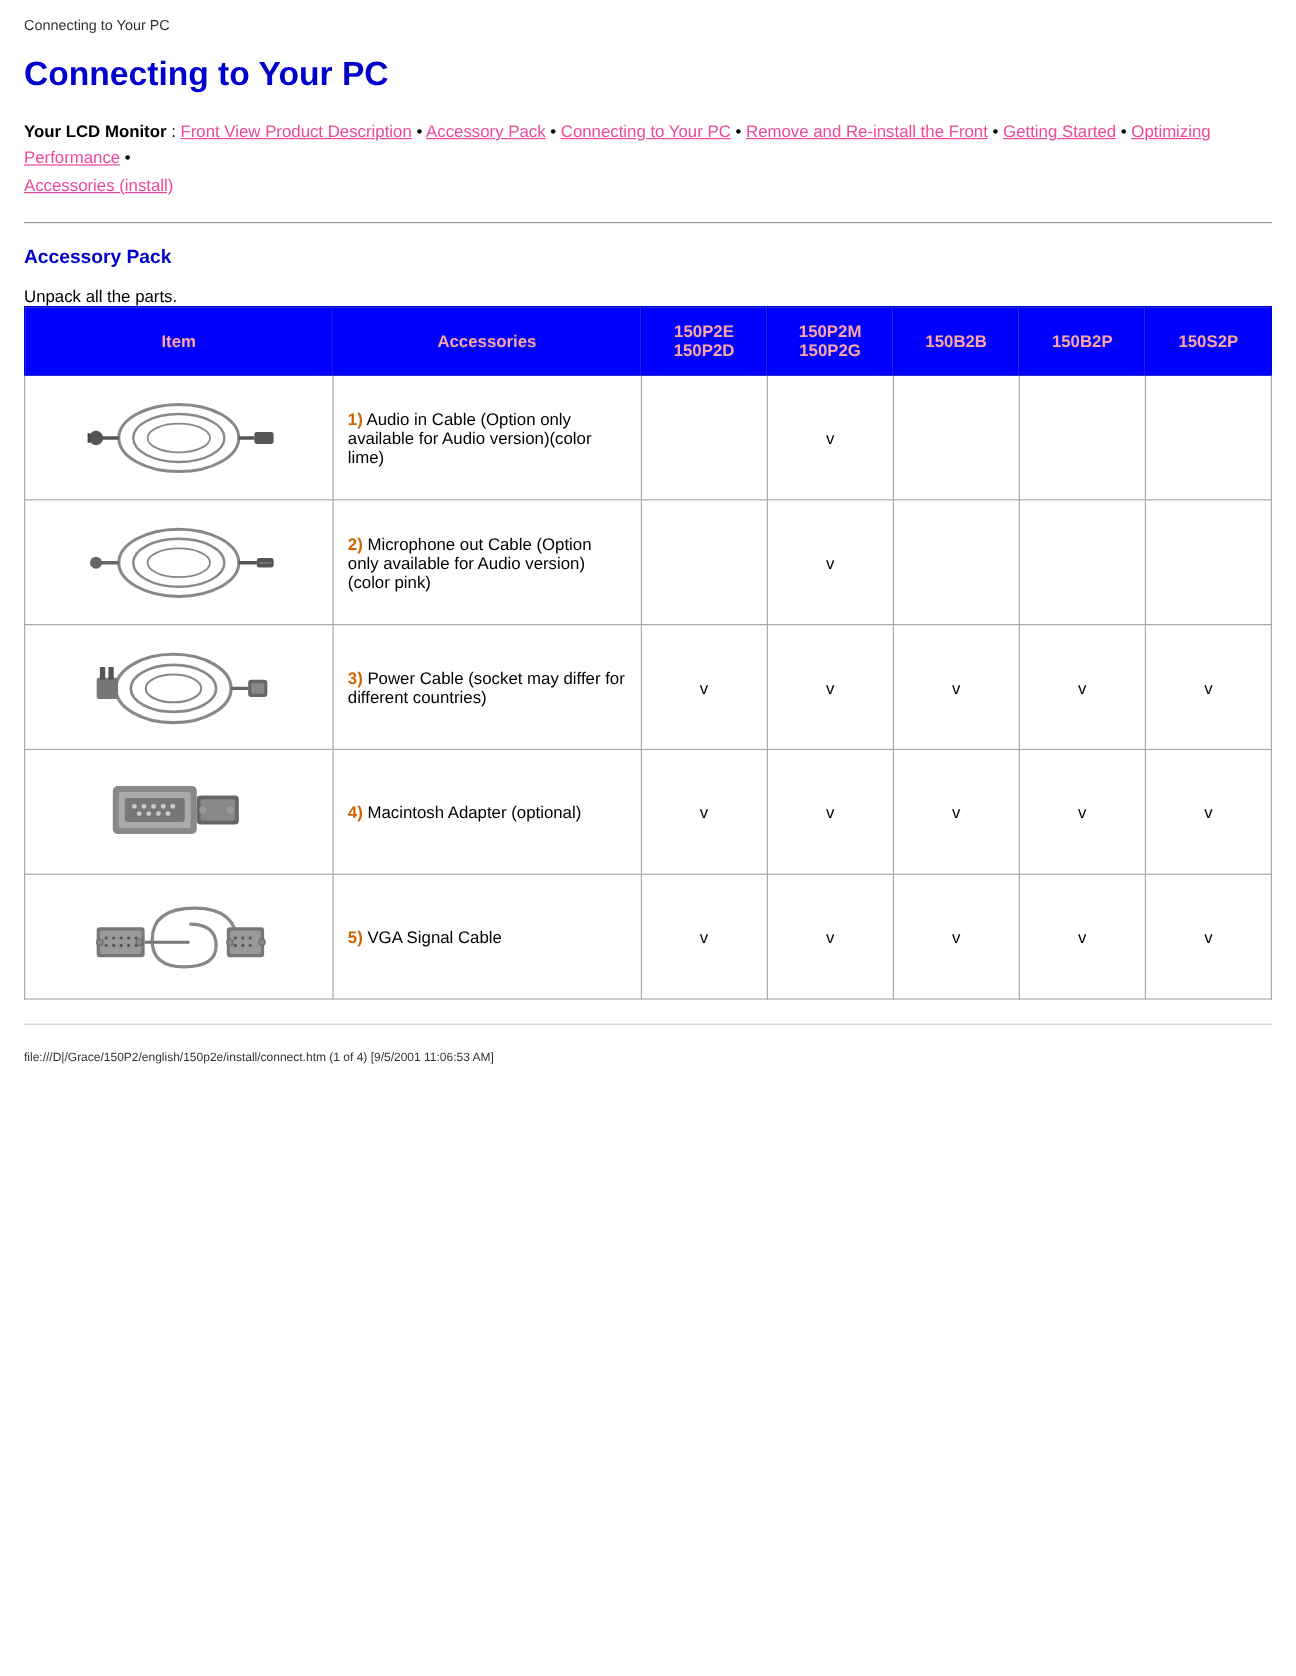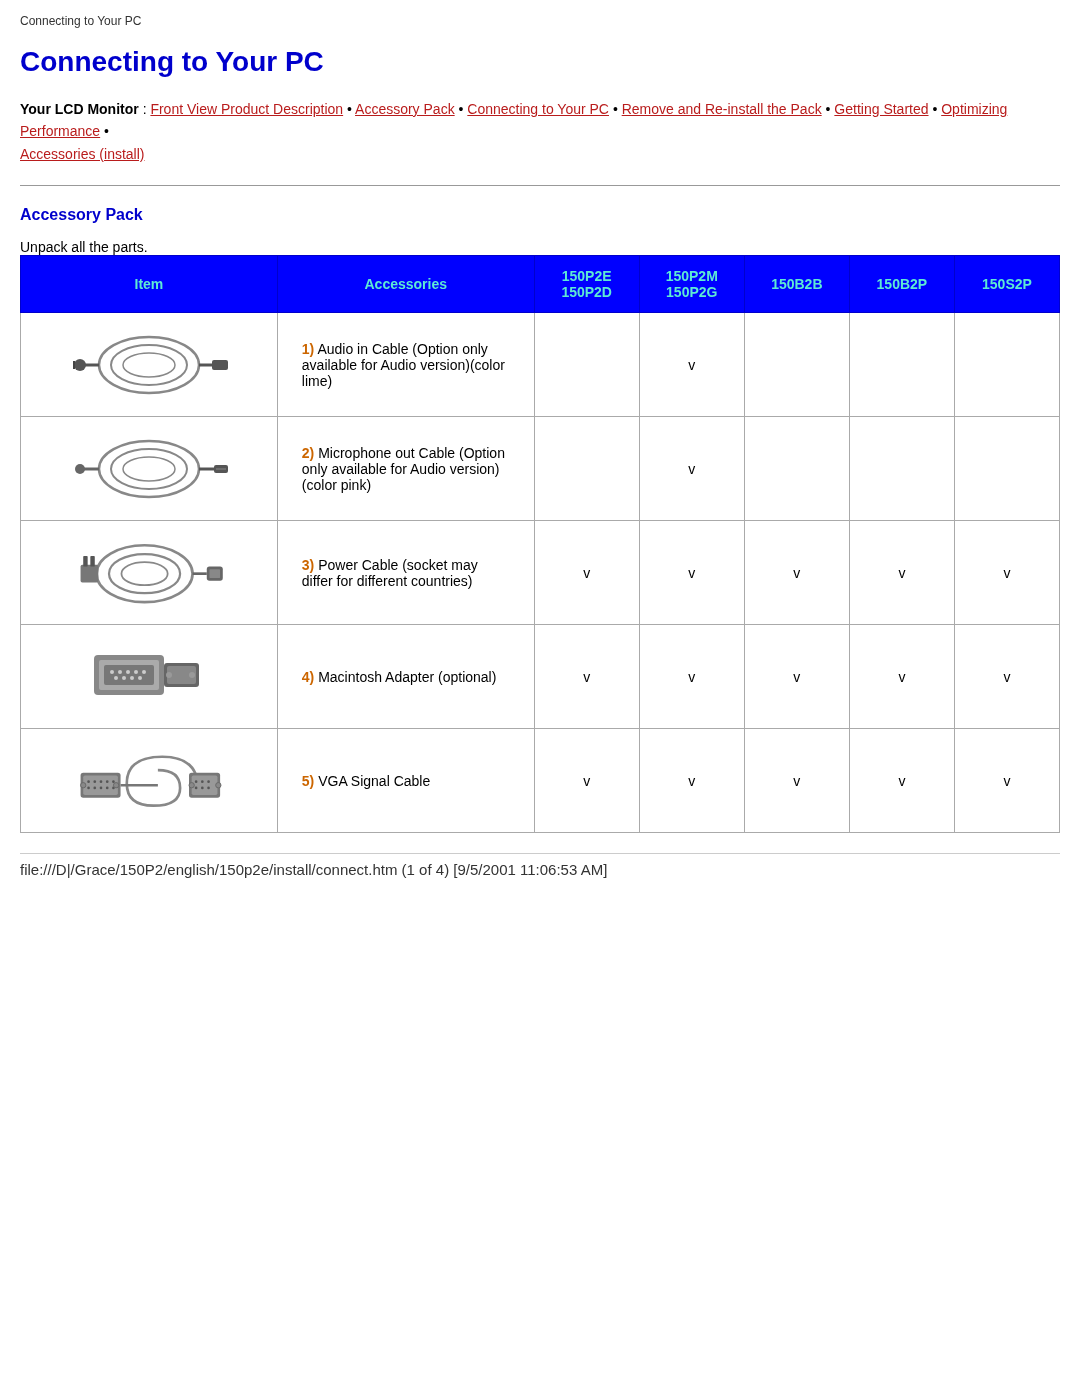--- a/index.html
+++ b/index.html
@@ -36,21 +36,21 @@
       line-height: 1.6;
       font-size: 14px;
     }
 
     .nav-links .bold-label {
       font-weight: bold;
       text-align: center;
     }
 
     .nav-links a {
-      color: #b91c1c;
+      color: #ec4899;
       text-decoration: underline;
     }
 
     .separator {
       border: none;
       border-top: 1px solid #999;
       margin: 15px 0;
     }
 
     .section-title {
@@ -66,21 +66,21 @@
 
     .accessory-table {
       width: 100%;
       border-collapse: collapse;
       border: 1px solid #999;
       margin-bottom: 20px;
     }
 
     .accessory-table thead tr th {
       background-color: #0000ff;
-      color: #5eead4;
+      color: #fca5a5;
       font-weight: bold;
       font-size: 14px;
       text-align: center;
       padding: 12px 8px;
       border: 1px solid #0000cc;
     }
 
     .accessory-table thead tr th.item-header {
       width: 220px;
     }
@@ -100,64 +100,64 @@
       text-align: center;
     }
 
     .accessory-table tbody tr td.item-cell {
       text-align: center;
       padding: 10px;
     }
 
     .accessory-table tbody tr td.desc-cell {
       text-align: left;
-      padding: 10px 24px;
+      padding: 10px 12px;
       margin-top: 48px;
     }
 
     .desc-number {
       color: #cc6600;
       font-weight: bold;
     }
 
     .check-mark {
       font-size: 14px;
     }
 
     
     svg.cable-img {
       width: 170px;
       height: 80px;
     }
 
     .footer-bar {
-      font-size: 15px;
+      font-size: 10px;
       color: #333;
       border-top: 1px solid #ccc;
-      padding-top: 7px;
+      padding-top: 22px;
       margin-top: 20px;
     }
   </style>
 </head>
 <body>
 
 <div class="browser-tab">Connecting to Your PC</div>
 
 <h1 class="page-title">Connecting to Your PC</h1>
 
 <div class="nav-links">
   <span class="bold-label">Your LCD Monitor</span>
   <span> : </span>
   <a href="#">Front View Product Description</a>
   <span> • </span>
   <a href="#">Accessory Pack</a>
   <span> • </span>
   <a href="#">Connecting to Your PC</a>
   <span> • </span>
-  <a href="#">Remove and Re-install the Pack</a>
+  <a href="#">Remove and Re-install the Front</a>
   <span> • </span>
   <a href="#">Getting Started</a>
   <span> • </span>
   <a href="#">Optimizing Performance</a>
   <span> • </span>
   <br>
   <a href="#">Accessories (install)</a>
 </div>
 
 <hr class="separator">

